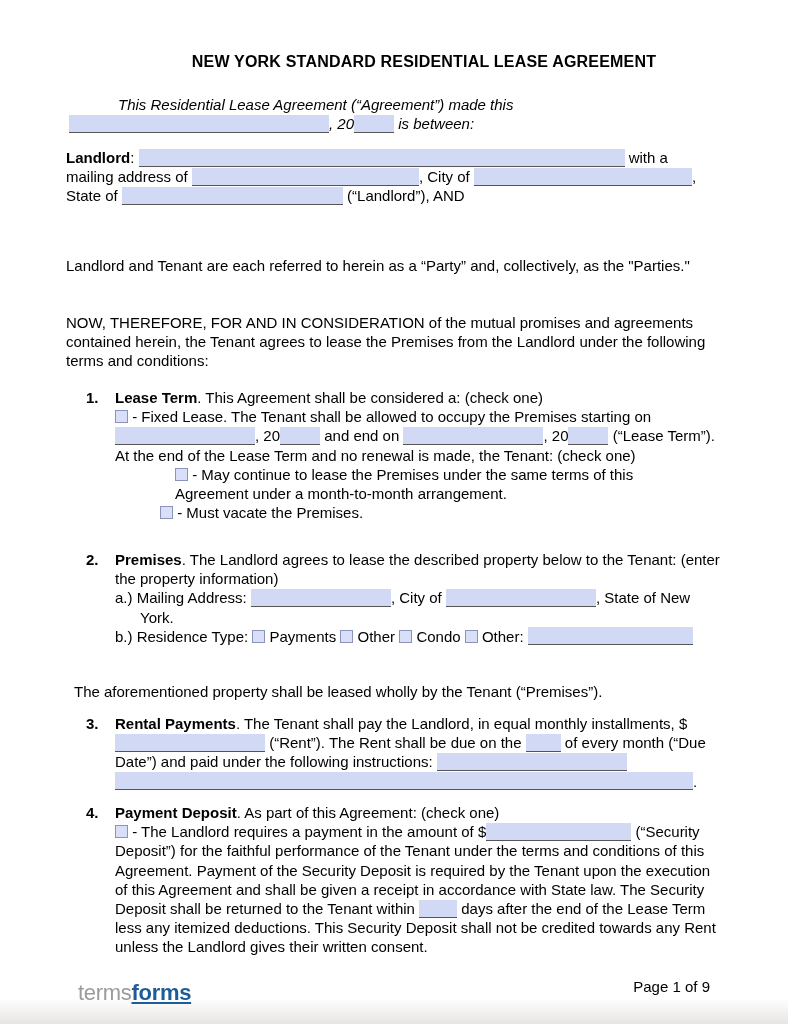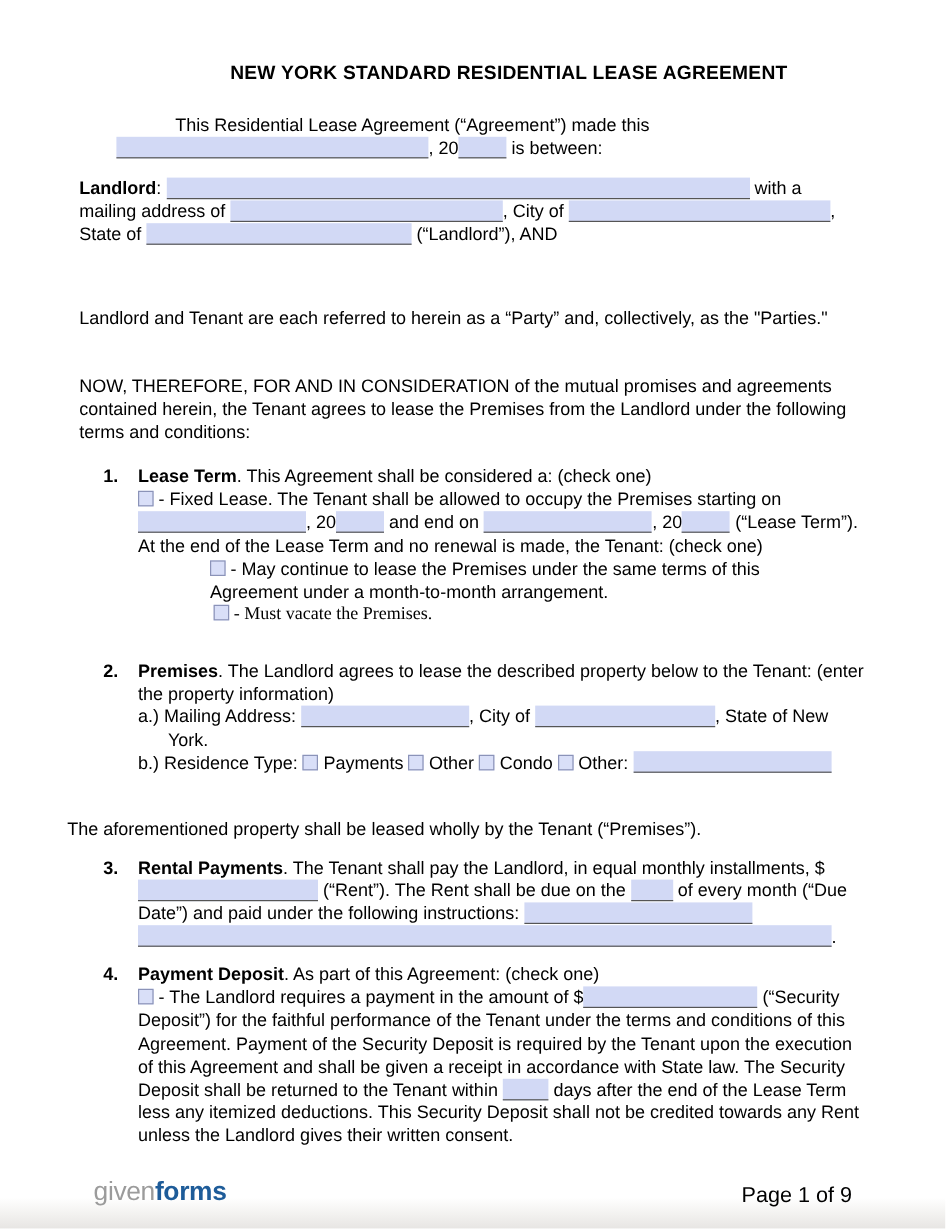--- a/index.html
+++ b/index.html
@@ -12,29 +12,29 @@
   b.t{font-weight:bold;margin-top:20px;}
   .field{display:inline-block;background:var(--field-fill,#d2d9f5);height:17px;
          border-bottom:1px solid var(--underline,#555555);vertical-align:-3.5px;margin-top:-4px;}
   .field.sm{width:40px;}
   .cb{display:inline-block;width:11px;height:11px;background:var(--checkbox-fill,#d9dff8);
       border:1px solid var(--checkbox-border,#8b93b8);vertical-align:-1px;}
   .sec{position:absolute;left:115px;width:607px;}
   .num{position:absolute;left:-29px;top:0;font-weight:bold;}
   .hang{padding-left:25px;text-indent:-25px;}
   .subopt{margin-left:60px;width:522px;}
-  .subopt2{margin-left:63px;font-family:Liberation Serif, serif;}
-  .intro{left:97px;width:600px;text-indent:49px;}
+  .subopt2{margin-left:45px;}
+  .intro{left:69px;width:600px;text-indent:49px;font-style:italic;}
   .intro .cont{display:inline;text-indent:0;}
   .bottom-shade{position:absolute;left:0;bottom:0;width:100%;height:26px;
         background:linear-gradient(180deg,#ffffff 0%,#f2f1ef 55%,#e7e5e3 100%);}
   .logo{position:absolute;left:78px;top:983px;font-size:22px;letter-spacing:-.3px;}
   .logo-free{color:var(--logo-gray,#9b9b9b);}
-  .logo-forms{color:var(--logo-blue,#1e5c99);font-weight:bold;}
-  .pagenum{position:absolute;top:977px;right:78px;font-size:18px;margin-top:10px;}
+  .logo-forms{color:var(--logo-blue,#1e5c99);font-weight:bold;text-decoration:underline;}
+  .pagenum{position:absolute;top:977px;right:78px;font-size:15px;}
 </style>
 </head>
 <body>
 
 <div class="page">
 
   <div class="title">NEW YORK STANDARD RESIDENTIAL LEASE AGREEMENT</div>
 
   <div class="blk intro" style="top:95px"><span class="t">This Residential Lease Agreement (“Agreement”) made this</span><br><span class="cont"><span class="field" style="width:260px"></span><span class="t">, 20</span><span class="field sm"></span><span class="t"> is between:</span></span></div>
 
@@ -51,28 +51,28 @@
     <div class="subopt"><span class="cb"></span> <span class="t">- May continue to lease the Premises under the same terms of this Agreement under a month-to-month arrangement.</span></div>
     <div class="subopt2"><span class="cb"></span> <span class="t">- Must vacate the Premises.</span></div>
   </div>
 
   <div class="sec" style="top:550px">
     <span class="num">2.</span><b class="t">Premises</b><span class="t">. The Landlord agrees to lease the described property below to the Tenant: (enter the property information)</span>
     <div class="hang"><span class="t">a.)</span><span class="t"> Mailing Address: </span><span class="field" style="width:140px"></span><span class="t">, City of </span><span class="field" style="width:150px"></span><span class="t">, State of New York.</span></div>
     <div class="hang"><span class="t">b.)</span><span class="t"> Residence Type: </span><span class="cb"></span> <span class="t">Payments</span> <span class="cb"></span> <span class="t">Other</span> <span class="cb"></span> <span class="t">Condo</span> <span class="cb"></span> <span class="t">Other:</span> <span class="field" style="width:165px"></span></div>
   </div>
 
-  <div class="blk" style="top:682px;left:56px;width:660px">The aforementioned property shall be leased wholly by the Tenant (“Premises”).</div>
+  <div class="blk" style="top:682px;left:74px;width:660px">The aforementioned property shall be leased wholly by the Tenant (“Premises”).</div>
 
   <div class="sec" style="top:714px">
     <span class="num">3.</span><b class="t">Rental Payments</b><span class="t">. The Tenant shall pay the Landlord, in equal monthly installments, $</span><span class="field" style="width:150px"></span><span class="t"> (“Rent”). The Rent shall be due on the </span><span class="field" style="width:35px"></span><span class="t"> of every month (“Due Date”) and paid under the following instructions: </span><span class="field" style="width:190px"></span><span class="field" style="width:578px"></span><span class="t">.</span>
   </div>
 
   <div class="sec" style="top:803px">
     <span class="num">4.</span><b class="t">Payment Deposit</b><span class="t">. As part of this Agreement: (check one)</span>
     <div><span class="cb"></span> <span class="t">- The Landlord requires a payment in the amount of $</span><span class="field" style="width:145px"></span><span class="t"> (“Security Deposit”) for the faithful performance of the Tenant under the terms and conditions of this Agreement. Payment of the Security Deposit is required by the Tenant upon the execution of this Agreement and shall be given a receipt in accordance with State law. The Security Deposit shall be returned to the Tenant within </span><span class="field" style="width:38px"></span><span class="t"> days after the end of the Lease Term less any itemized deductions. This Security Deposit shall not be credited towards any Rent unless the Landlord gives their written consent.</span></div>
   </div>
 
   <div class="bottom-shade"></div>
-  <div class="logo"><span class="logo-free">given</span><span class="logo-forms">forms</span></div>
+  <div class="logo"><span class="logo-free">terms</span><span class="logo-forms">forms</span></div>
   <div class="pagenum">Page 1 of 9</div>
 
 </div>
 
 </body></html>

